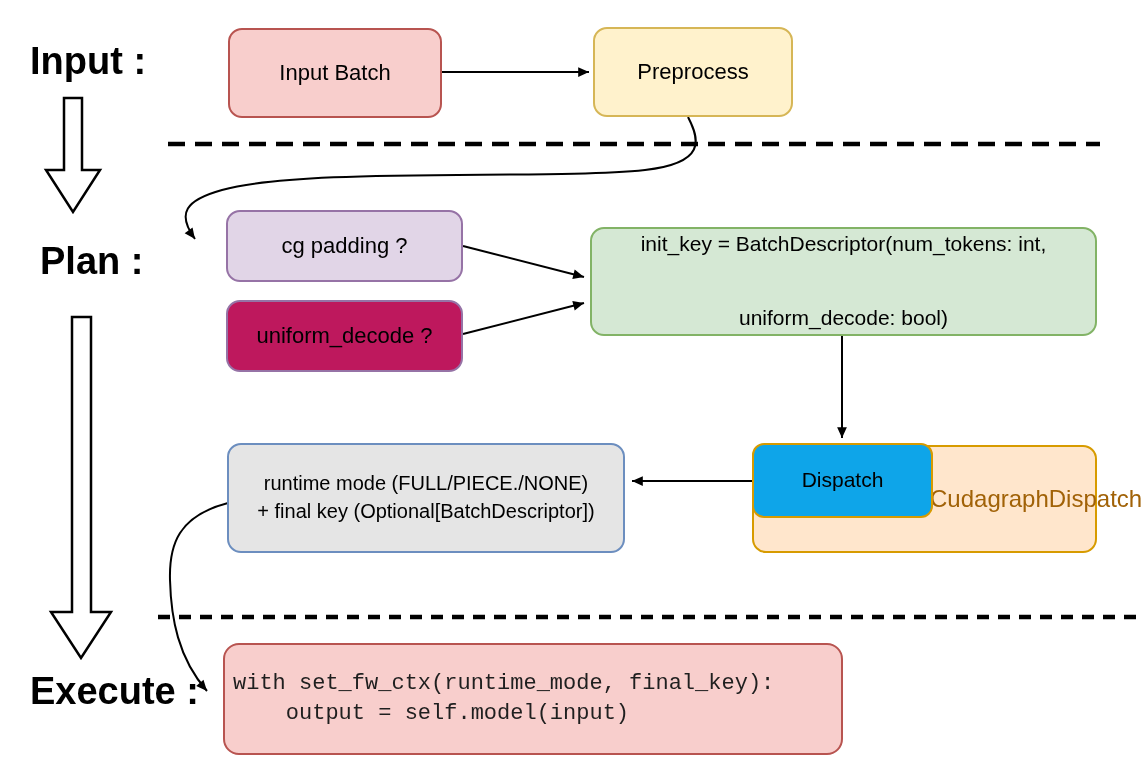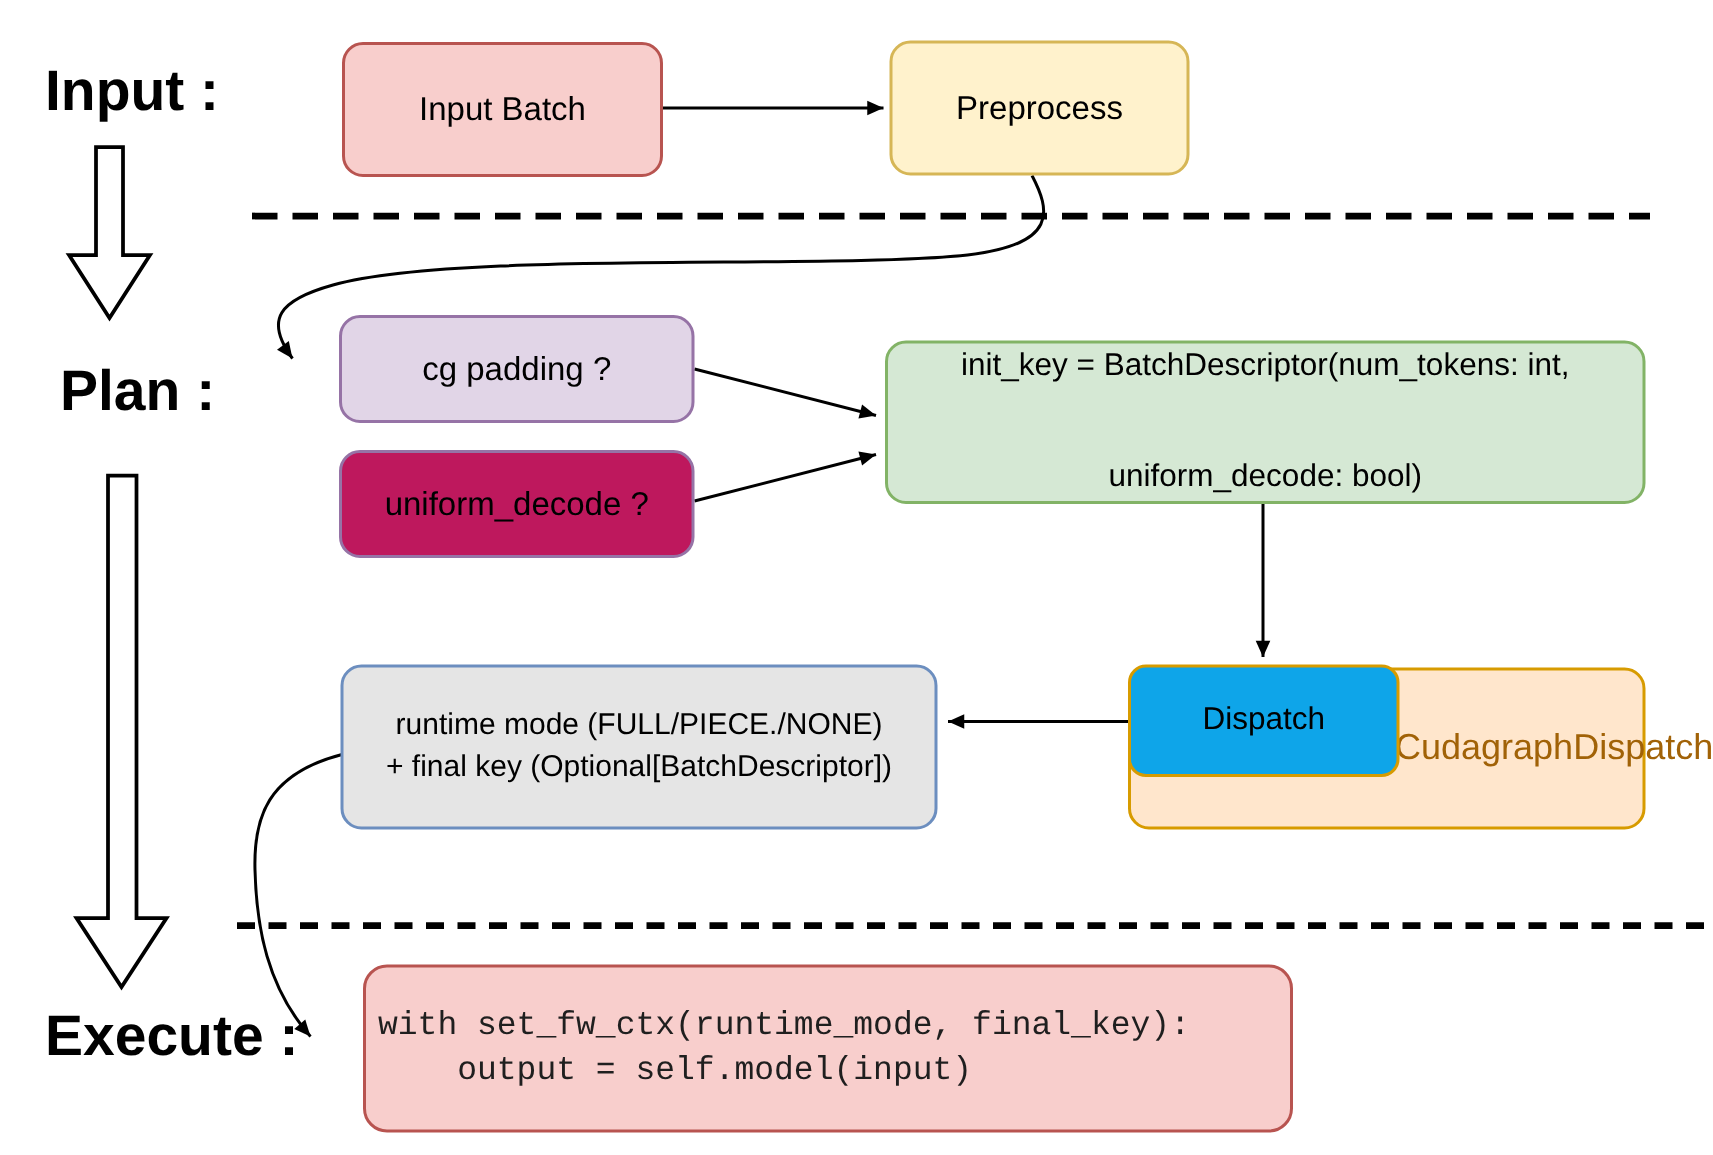--- a/index.html
+++ b/index.html
@@ -113,18 +113,18 @@
   <div class="node" style="left: 752px; top: 445px; width: 345px; height: 108px; background-color: rgb(255, 230, 204); border-color: rgb(215, 155, 0);">
   </div>
   <div class="cud-label fs24" style="left:930px;top:445px;width:167px;height:108px;line-height:1.38;">
     <div>Cudagraph</div>
     <div>Dispatcher</div>
   </div>
   <div class="node fs21" style="left: 752px; top: 443px; width: 181px; height: 75px; border-radius: 12px; background-color: #0ea5e9; border-color: rgb(215, 155, 0);">
     <span>Dispatch</span>
   </div>
 
-  <div class="node code-box" style="left: 223px; top: 643px; width: 620px; height: 112px; background-color: rgb(248, 206, 204); border-color: rgb(184, 84, 80); margin-left: 19px;">
+  <div class="node code-box" style="left: 223px; top: 643px; width: 620px; height: 112px; background-color: rgb(248, 206, 204); border-color: rgb(184, 84, 80);">
     <div class="code-line">with set_fw_ctx(runtime_mode, final_key):</div>
     <div class="code-line">    output = self.model(input)</div>
   </div>
 
 </div>
 
 </body></html>

